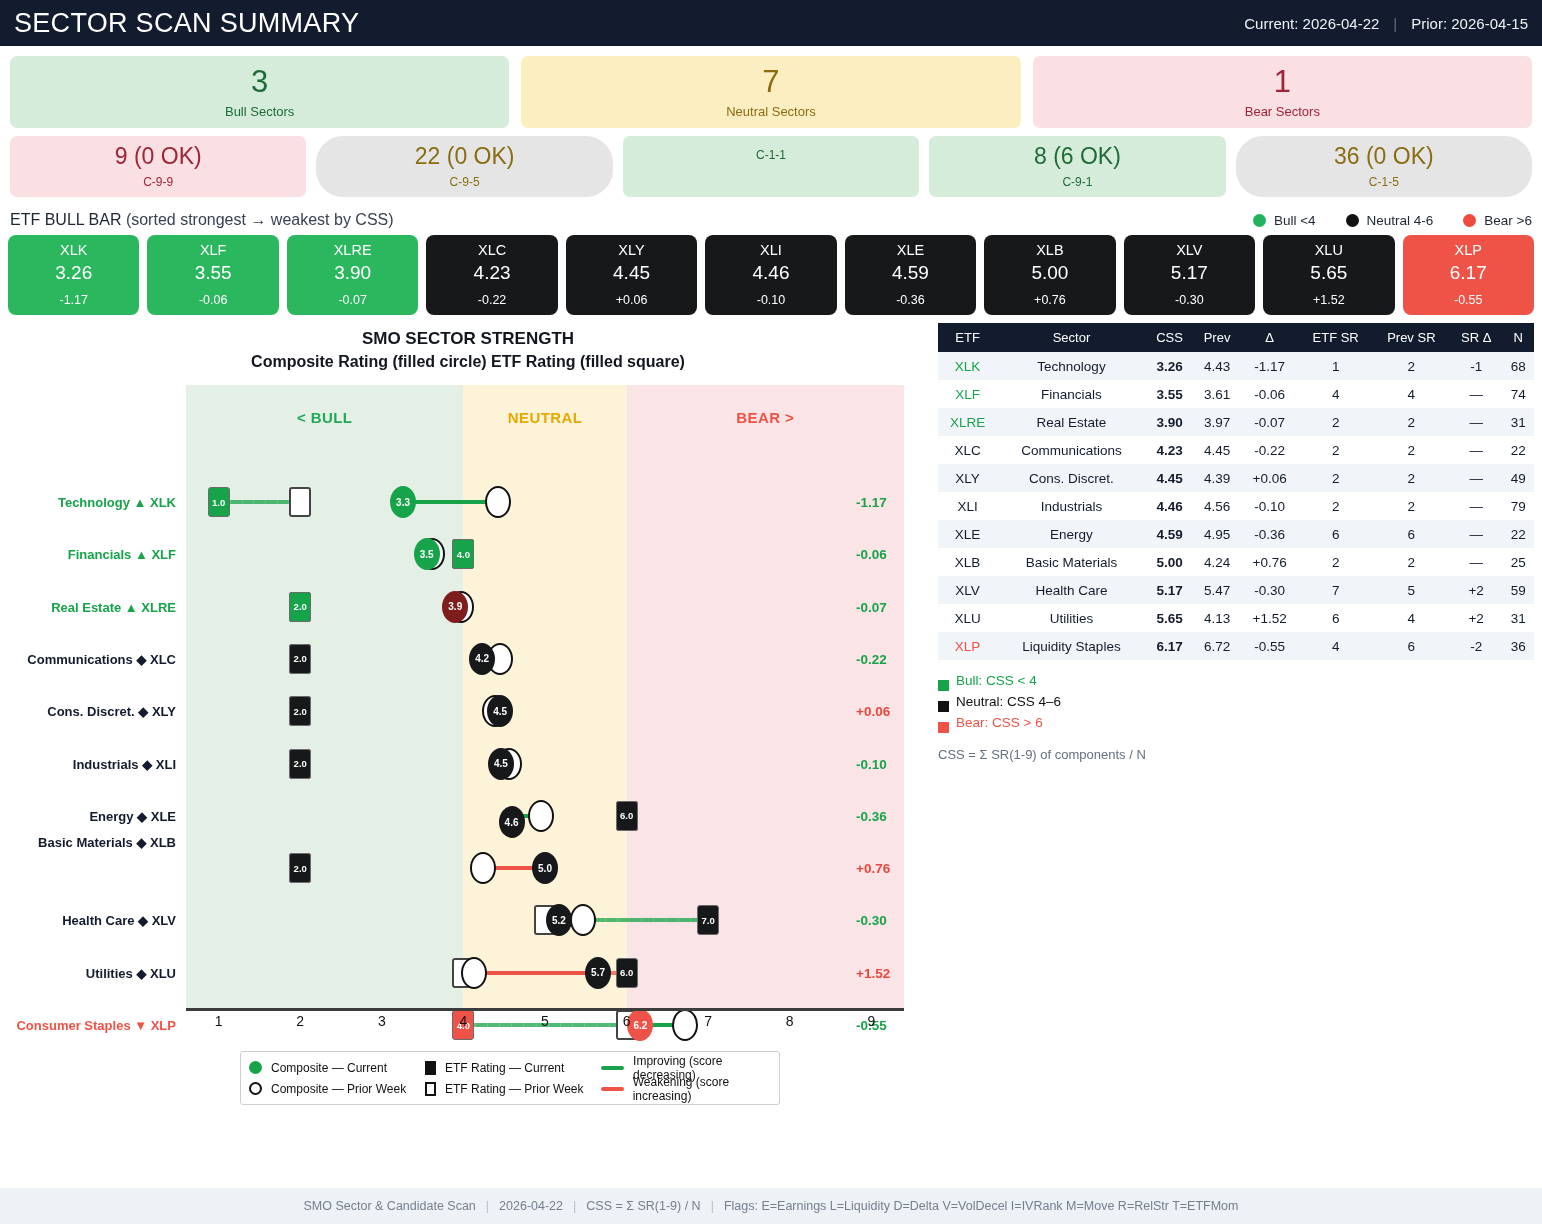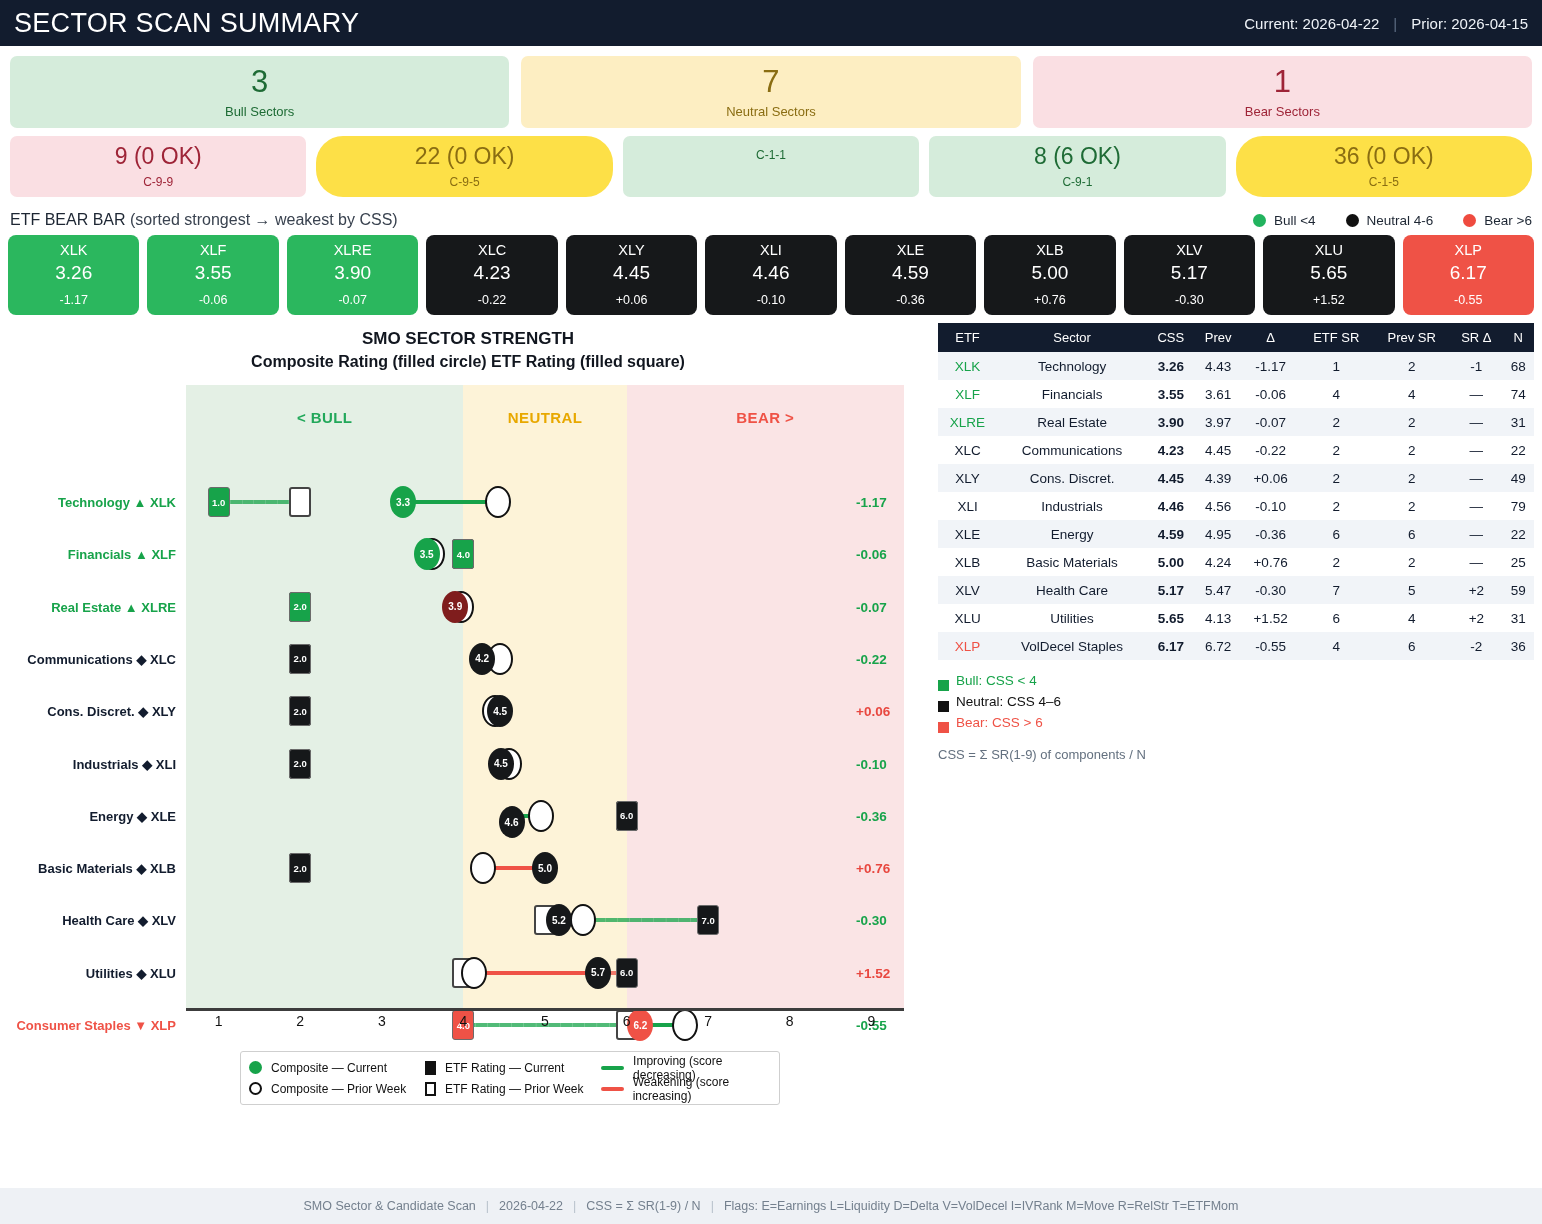--- a/index.html
+++ b/index.html
@@ -32,21 +32,21 @@
   .kpi.red{background:#fadfe3;}
   .kpi.red .big,.kpi.red .sub{color:#9e2437;}
 
   
   .chip-row{display:flex;gap:10px;padding:8px 10px 0 10px;box-sizing:border-box;}
   .chip{flex:1;border-radius:7px;padding:7px 0 8px 0;text-align:center;}
   .chip .big{font-size:23px;line-height:27px;}
   .chip .sub{font-size:12px;margin-top:5px;}
   .chip.green{background:#d5ecdb;}
   .chip.green .big,.chip.green .sub{color:#1e6b35;}
-  .chip.yellow{background:#fde047;border-radius:27px;}
+  .chip.yellow{background:#e5e5e5;border-radius:27px;}
   .chip.yellow .big,.chip.yellow .sub{color:#8a6d12;}
   .chip.red{background:#fadfe3;}
   .chip.red .big,.chip.red .sub{color:#9e2437;}
 
   
   .scorebar-head{
     display:flex;align-items:center;justify-content:space-between;
     padding:14px 10px 4px 10px;box-sizing:border-box;
   }
   .sb-title{font-size:16px;color:#1d2633;}
@@ -187,21 +187,21 @@
       <div class="sub">C-9-1</div>
     </div>
     <div class="chip yellow">
       <div class="big">36 (0 OK)</div>
       <div class="sub">C-1-5</div>
     </div>
   </div>
 
 <div class="scorebar-head">
   <div class="sb-title">
-    <span>ETF BEAR BAR</span>
+    <span>ETF BULL BAR</span>
     <span class="sub">(sorted strongest → weakest by CSS)</span>
   </div>
   <div class="sb-legend" id="sb-legend">
       <div class="item">
         <span class="dot" style="background: rgb(34, 179, 94);"></span>
         <span>Bull &lt;4</span>
       </div>
       <div class="item">
         <span class="dot" style="background: rgb(17, 17, 17);"></span>
         <span>Neutral 4-6</span>
@@ -329,21 +329,21 @@
           <div class="mk-circle" style="left: 501.1px; top: 378.5px; background: rgb(255, 255, 255); border: 2.5px solid rgb(17, 17, 17);"></div>
           <div class="mk-sq" style="left: 292.227px; top: 378.5px; background: rgb(22, 24, 26); border: 1.5px solid rgb(107, 107, 107);">2.0</div>
           <div class="mk-circle" style="left: 492.941px; top: 378.5px; background: rgb(22, 24, 26);">4.5</div>
           <div class="rowlabel" style="top: 430.8px; right: 752px; color: rgb(18, 28, 46);">Energy ◆ XLE</div>
           <div class="delta" style="top: 430.8px; left: 848px; color: rgb(23, 163, 74);">-0.36</div>
           <div class="conn" style="left: 503.548px; width: 29.3727px; top: 430.8px; background: rgb(23, 163, 74);"></div>
           <div class="mk-sq" style="left: 618.591px; top: 430.8px; background: rgb(255, 255, 255); border: 2px solid rgb(68, 68, 68);"></div>
           <div class="mk-circle" style="left: 532.92px; top: 430.8px; background: rgb(255, 255, 255); border: 2.5px solid rgb(17, 17, 17);"></div>
           <div class="mk-sq" style="left: 618.591px; top: 430.8px; background: rgb(22, 24, 26); border: 1.5px solid rgb(107, 107, 107);">6.0</div>
           <div class="mk-circle" style="left: 503.548px; top: 437px; background: rgb(22, 24, 26);">4.6</div>
-          <div class="rowlabel" style="top: 483px; right: 752px; color: rgb(18, 28, 46);">Basic Materials ◆ XLB</div>
+          <div class="rowlabel" style="top: 457px; right: 752px; color: rgb(18, 28, 46);">Basic Materials ◆ XLB</div>
           <div class="delta" style="top: 483.1px; left: 848px; color: rgb(232, 71, 63);">+0.76</div>
           <div class="conn" style="left: 474.991px; width: 62.0091px; top: 483.1px; background: rgb(239, 82, 70);"></div>
           <div class="mk-sq" style="left: 292.227px; top: 483.1px; background: rgb(255, 255, 255); border: 2px solid rgb(68, 68, 68);"></div>
           <div class="mk-circle" style="left: 474.991px; top: 483.1px; background: rgb(255, 255, 255); border: 2.5px solid rgb(17, 17, 17);"></div>
           <div class="mk-sq" style="left: 292.227px; top: 483.1px; background: rgb(22, 24, 26); border: 1.5px solid rgb(107, 107, 107);">2.0</div>
           <div class="mk-circle" style="left: 537px; top: 483.1px; background: rgb(22, 24, 26);">5.0</div>
           <div class="rowlabel" style="top: 535.4px; right: 752px; color: rgb(18, 28, 46);">Health Care ◆ XLV</div>
           <div class="delta" style="top: 535.4px; left: 848px; color: rgb(23, 163, 74);">-0.30</div>
           <div class="conn dash" style="left: 537px; width: 163.182px; top: 535.4px; border-top-color: rgb(23, 163, 74); opacity: 0.75;"></div>
           <div class="conn" style="left: 550.87px; width: 24.4773px; top: 535.4px; background: rgb(23, 163, 74);"></div>
@@ -530,21 +530,21 @@
             <td class="css">5.65</td>
             <td class="prev">4.13</td>
             <td class="pos">+1.52</td>
             <td class="sr">6</td>
             <td class="sr">4</td>
             <td class="pos">+2</td>
             <td class="n">31</td>
           </tr>
           <tr>
             <td style="color: rgb(239, 82, 70);">XLP</td>
-            <td class="sector">VolDecel Staples</td>
+            <td class="sector">Liquidity Staples</td>
             <td class="css">6.17</td>
             <td class="prev">6.72</td>
             <td class="neg">-0.55</td>
             <td class="sr">4</td>
             <td class="sr">6</td>
             <td class="neg">-2</td>
             <td class="n">36</td>
           </tr>
         </tbody>
     </table>

